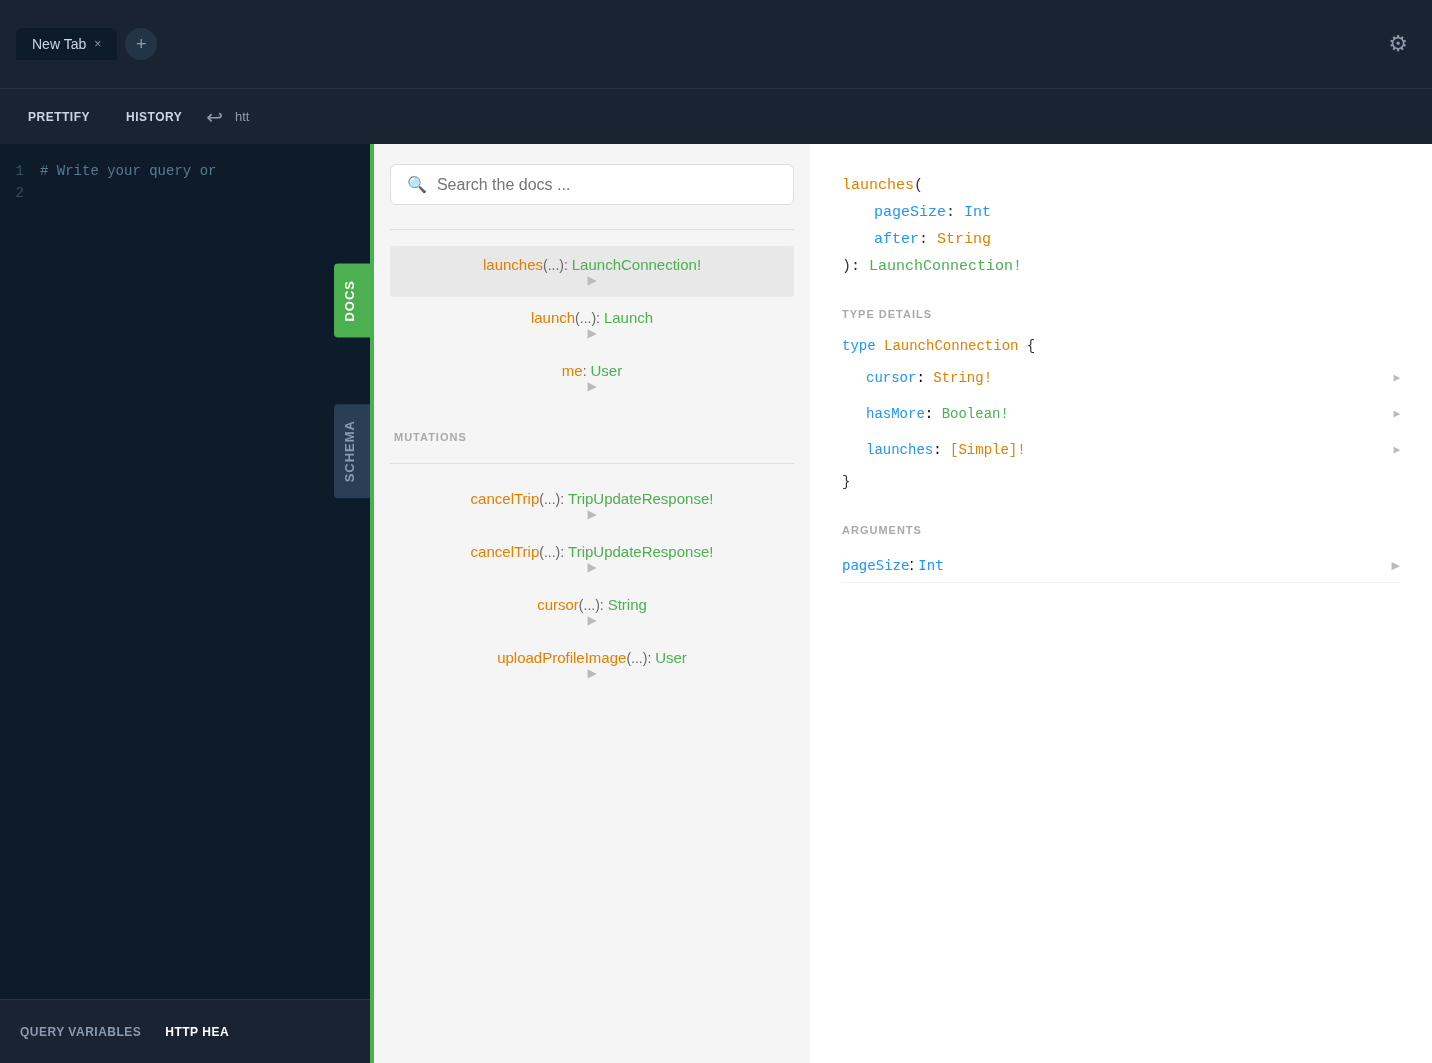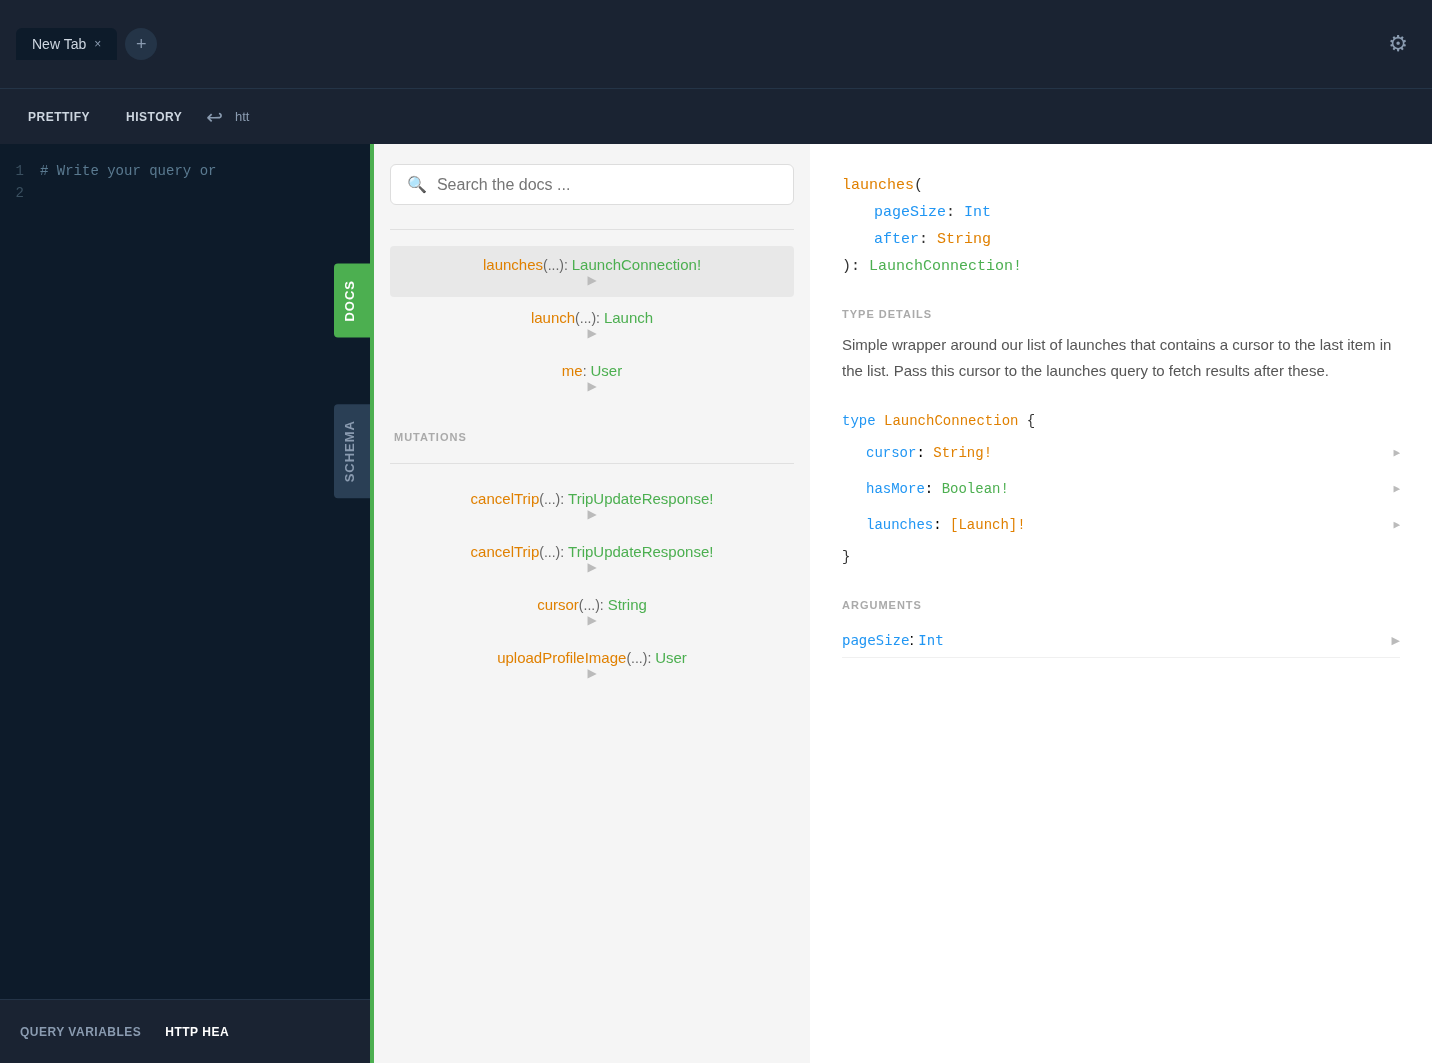--- a/index.html
+++ b/index.html
@@ -445,21 +445,20 @@
       <span class="sig-indent">
         <span class="sig-param-name">pageSize</span><span class="sig-colon">: </span><span class="sig-type-int">Int</span>
       </span>
       <span class="sig-indent">
         <span class="sig-param-name">after</span><span class="sig-colon">: </span><span class="sig-type-string">String</span>
       </span>
       <span class="sig-bracket">): </span><span class="sig-type-return">LaunchConnection!</span>
     </div>
 
     <div class="detail-section-title">TYPE DETAILS</div>
-    <div class="detail-description">Simple wrapper around our list of launches that contains a cursor to the last item in the list. Pass this cursor to the launches query to fetch results after these.</div>
 
     <div class="type-block">
       <div>
         <span class="type-keyword">type</span>
         <span> </span>
         <span class="type-block-name">LaunchConnection</span>
         <span class="type-block-brace"> {</span>
       </div>
 
       <div class="type-field-row">
@@ -471,21 +470,21 @@
 
       <div class="type-field-row">
         <span>
           <span class="type-field-name">hasMore</span><span>: </span><span class="type-field-type-bool">Boolean!</span>
         </span>
         <span class="type-field-arrow">▶</span>
       </div>
 
       <div class="type-field-row">
         <span>
-          <span class="type-field-name">launches</span><span>: </span><span class="type-field-type-launch">[Launch]!</span>
+          <span class="type-field-name">launches</span><span>: </span><span class="type-field-type-launch">[Simple]!</span>
         </span>
         <span class="type-field-arrow">▶</span>
       </div>
 
       <div>
         <span class="type-block-brace">}</span>
       </div>
     </div>
 
     <div class="detail-section-title" style="margin-top:28px;">ARGUMENTS</div>

